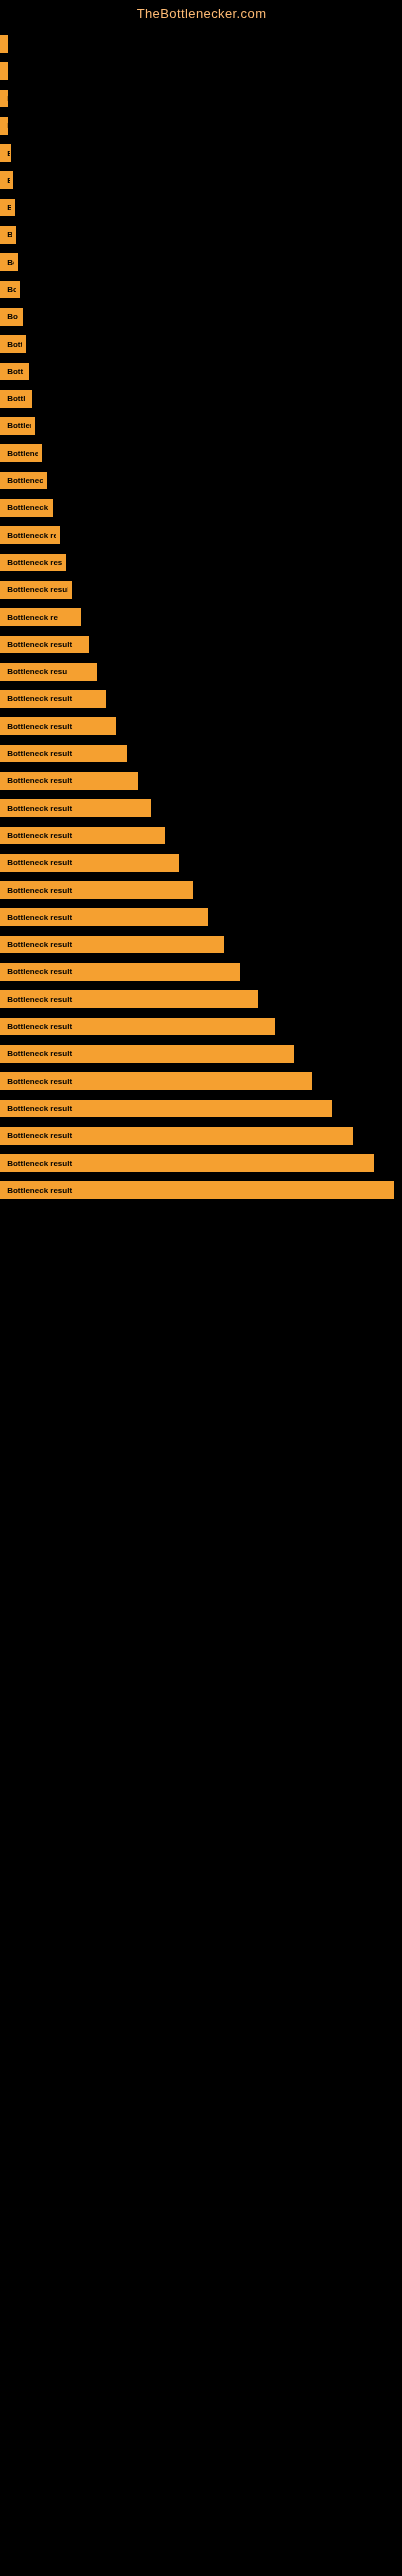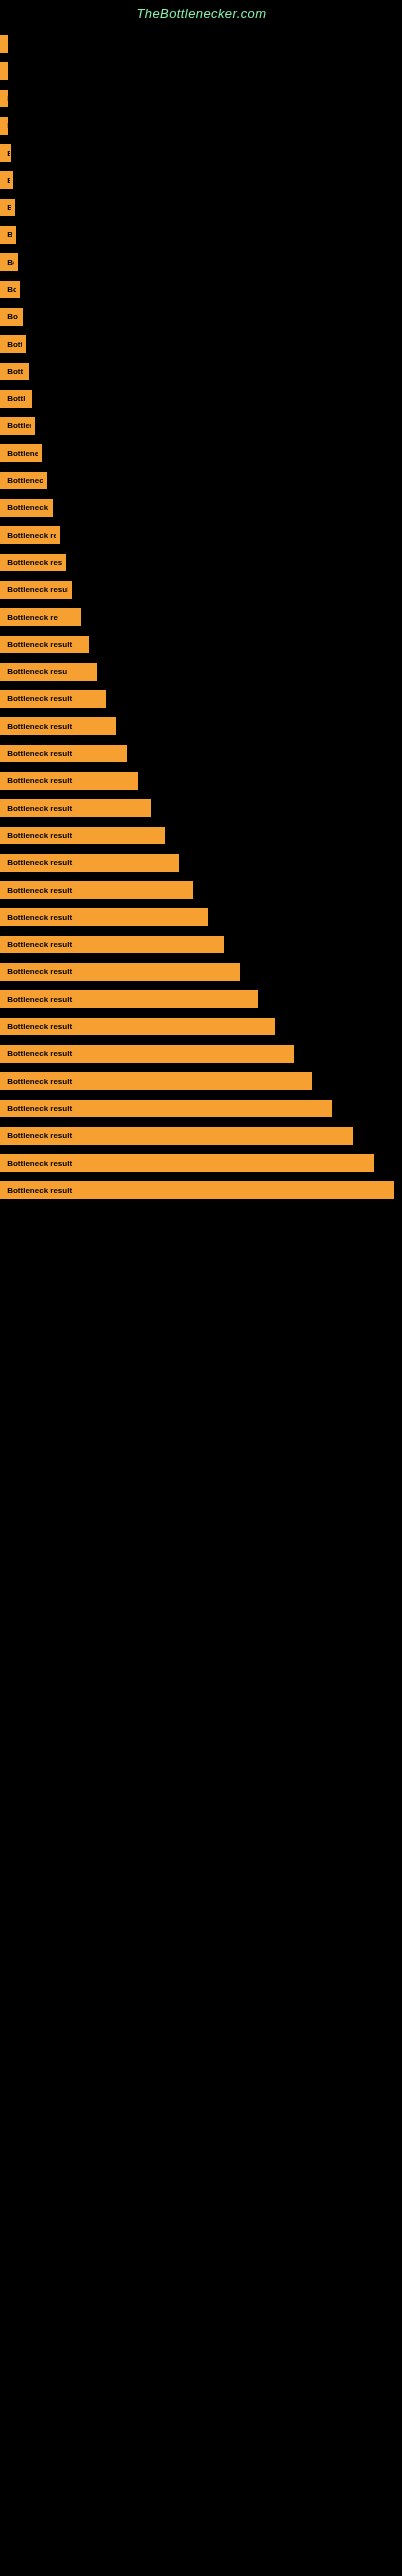--- a/index.html
+++ b/index.html
@@ -11,26 +11,25 @@
     body {
       background-color: #000000;
       width: 403px;
       min-height: 2576px;
       font-family: Arial, sans-serif;
       position: relative;
       overflow-x: hidden;
     }
 
     .site-title {
-      color: #86efac;
+      color: #fdba74;
       font-size: 13px;
       text-align: center;
       padding: 6.4px 0 3.2px 0;
       letter-spacing: 0.4px;
-      font-style: italic;
     }
 
     .bars-container {
       padding: 8px 0 0 0;
     }
 
     .bar-row {
       display: flex;
       align-items: center;
       margin-bottom: 4.8px;

